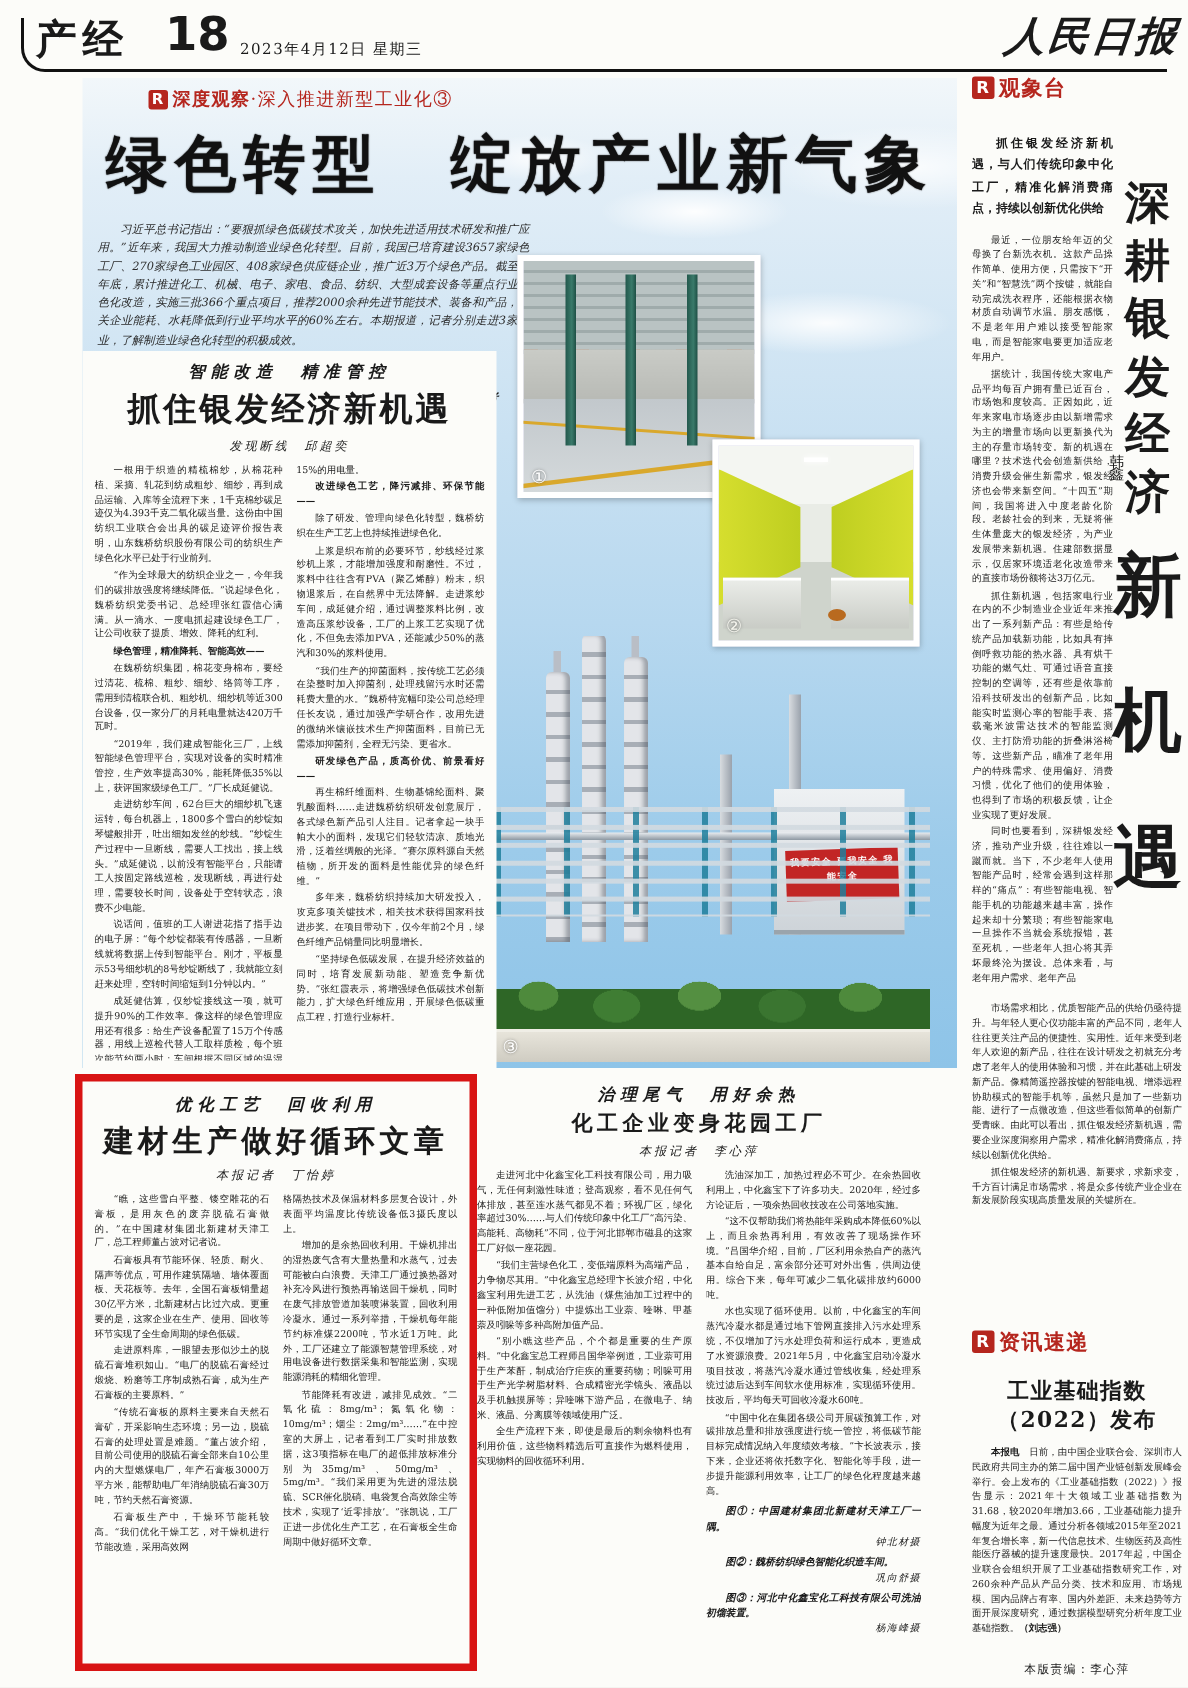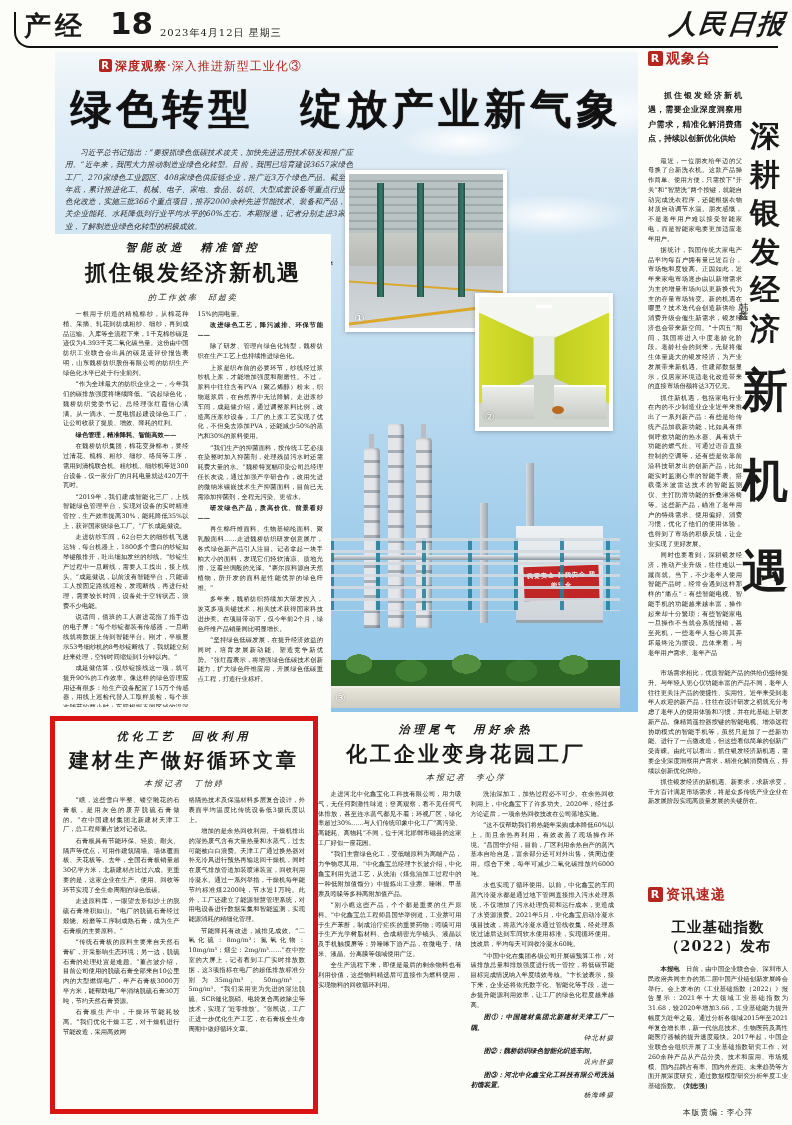--- a/index.html
+++ b/index.html
@@ -94,21 +94,21 @@
      linear-gradient(180deg,rgba(0,0,0,0) 0 30%,#2e6626 30% 100%);}
   .ground{position:absolute;left:0;bottom:0;width:100%;height:7%;
     background:linear-gradient(180deg,#e7e4da,#cfccc2);box-shadow:0 -2px 0 #f0eee6;}
 
   
   .article{position:absolute;box-sizing:border-box;}
   .a-build{left:50px;top:716px;width:268px;height:398px;border:5px solid #d81414;padding:6px 8px;background:#fcfcf9;}
   .a-build .headline{font-size:20px;letter-spacing:3px;}
   .b-body{height:312px;}
   .a-chem{left:312px;top:716px;width:308px;height:400px;padding:4px 6px;}
-  .a-chem .headline{font-size:21px;letter-spacing:3px;}
+  .a-chem .headline{font-size:14px;letter-spacing:3px;}
   .c-body{height:322px;}
   .caption{font-size:6.6px !important;font-weight:700;font-style:italic;text-indent:2em;margin-top:3px !important;}
   .cap-label{font-weight:700;}
   .cap-credit{display:block;text-align:right;font-weight:400;letter-spacing:1px;}
 
   
   .sidebar{position:absolute;left:648px;top:50px;width:140px;height:1072px;overflow:hidden;}
   .side-tag{font-size:14px;font-weight:900;color:#b5261e;font-family:"DejaVu Sans","Liberation Sans",sans-serif;letter-spacing:1px;margin-bottom:14px;}
   .side-tag .rbox{font-size:11px;width:15px;line-height:15px;}
   .side-row{display:flex;height:578px;overflow:hidden;}
@@ -165,21 +165,21 @@
       <div class="pipebar"></div>
       <div class="piperack"></div>
       <div class="hedge"></div>
       <div class="ground"></div>
       <span class="pbadge">③</span>
     </div>
 
     <div class="panel">
       <div class="kicker">智能改造　精准管控</div>
       <div class="headline">抓住银发经济新机遇</div>
-      <div class="byline">的工作效率　邱超奕</div>
+      <div class="byline">发现断线　邱超奕</div>
       <div class="cols t-body">
         <div class="col">
             <p>一根用于织造的精梳棉纱，从棉花种植、采摘、轧花到纺成粗纱、细纱，再到成品运输、入库等全流程下来，1千克棉纱碳足迹仅为4.393千克二氧化碳当量。这份由中国纺织工业联合会出具的碳足迹评价报告表明，山东魏桥纺织股份有限公司的纺织生产绿色化水平已处于行业前列。</p>
             <p>“作为全球最大的纺织企业之一，今年我们的碳排放强度将继续降低。”说起绿色化，魏桥纺织党委书记、总经理张红霞信心满满。从一滴水、一度电抓起建设绿色工厂，让公司收获了提质、增效、降耗的红利。</p>
             <p class="subhead">绿色管理，精准降耗、智能高效——</p>
             <p>在魏桥纺织集团，棉花变身棉布，要经过清花、梳棉、粗纱、细纱、络筒等工序，需用到清梳联合机、粗纱机、细纱机等近300台设备，仅一家分厂的月耗电量就达420万千瓦时。</p>
             <p>“2019年，我们建成智能化三厂，上线智能绿色管理平台，实现对设备的实时精准管控，生产效率提高30%，能耗降低35%以上，获评国家级绿色工厂。”厂长成延健说。</p>
             <p>走进纺纱车间，62台巨大的细纱机飞速运转，每台机器上，1800多个雪白的纱锭如琴键般排开，吐出细如发丝的纱线。“纱锭生产过程中一旦断线，需要人工找出，接上线头。”成延健说，以前没有智能平台，只能请工人按固定路线巡检，发现断线，再进行处理，需要较长时间，设备处于空转状态，浪费不少电能。</p>
             <p>说话间，值班的工人谢进花指了指手边的电子屏：“每个纱锭都装有传感器，一旦断线就将数据上传到智能平台。刚才，平板显示53号细纱机的8号纱锭断线了，我就能立刻赶来处理，空转时间缩短到1分钟以内。”</p>
             <p>成延健估算，仅纱锭接线这一项，就可提升90%的工作效率。像这样的绿色管理应用还有很多：给生产设备配置了15万个传感器，用线上巡检代替人工取样质检，每个班次能节约两小时；车间根据不同区域的温湿度分区精准恒温控温，可节约</p>
@@ -269,21 +269,21 @@
     </div>
   </div>
 
   <div class="sidebar">
     <div class="side-tag">
       <span class="rbox">R</span><span>观象台</span>
     </div>
 
     <div class="side-row">
       <div class="side-left">
-        <p class="side-intro">抓住银发经济新机遇，需要企业深度洞察用户需求，精准化解消费痛点，持续以创新优化供给</p>
+        <p class="side-intro">抓住银发经济新机遇，与人们传统印象中化工厂，精准化解消费痛点，持续以创新优化供给</p>
         <div>
             <p class="body">最近，一位朋友给年迈的父母换了台新洗衣机。这款产品操作简单、使用方便，只需按下“开关”和“智慧洗”两个按键，就能自动完成洗衣程序，还能根据衣物材质自动调节水温。朋友感慨，不是老年用户难以接受智能家电，而是智能家电要更加适应老年用户。</p>
             <p class="body">据统计，我国传统大家电产品平均每百户拥有量已近百台，市场饱和度较高。正因如此，近年来家电市场逐步由以新增需求为主的增量市场向以更新换代为主的存量市场转变。新的机遇在哪里？技术迭代会创造新供给，消费升级会催生新需求，银发经济也会带来新空间。“十四五”期间，我国将进入中度老龄化阶段。老龄社会的到来，无疑将催生体量庞大的银发经济，为产业发展带来新机遇。住建部数据显示，仅居家环境适老化改造带来的直接市场份额将达3万亿元。</p>
             <p class="body">抓住新机遇，包括家电行业在内的不少制造业企业近年来推出了一系列新产品：有些是给传统产品加载新功能，比如具有摔倒呼救功能的热水器、具有烘干功能的燃气灶、可通过语音直接控制的空调等，还有些是依靠前沿科技研发出的创新产品，比如能实时监测心率的智能手表、搭载毫米波雷达技术的智能监测仪、主打防滑功能的折叠淋浴椅等。这些新产品，瞄准了老年用户的特殊需求、使用偏好、消费习惯，优化了他们的使用体验，也得到了市场的积极反馈，让企业实现了更好发展。</p>
             <p class="body">同时也要看到，深耕银发经济，推动产业升级，往往难以一蹴而就。当下，不少老年人使用智能产品时，经常会遇到这样那样的“痛点”：有些智能电视、智能手机的功能越来越丰富，操作起来却十分繁琐；有些智能家电一旦操作不当就会系统报错，甚至死机，一些老年人担心将其弄坏最终沦为摆设。总体来看，与老年用户需求、老年产品</p>
           </div>
       </div>
       <div class="vtitle">
         <div class="vt-a">
             <span>深</span>

